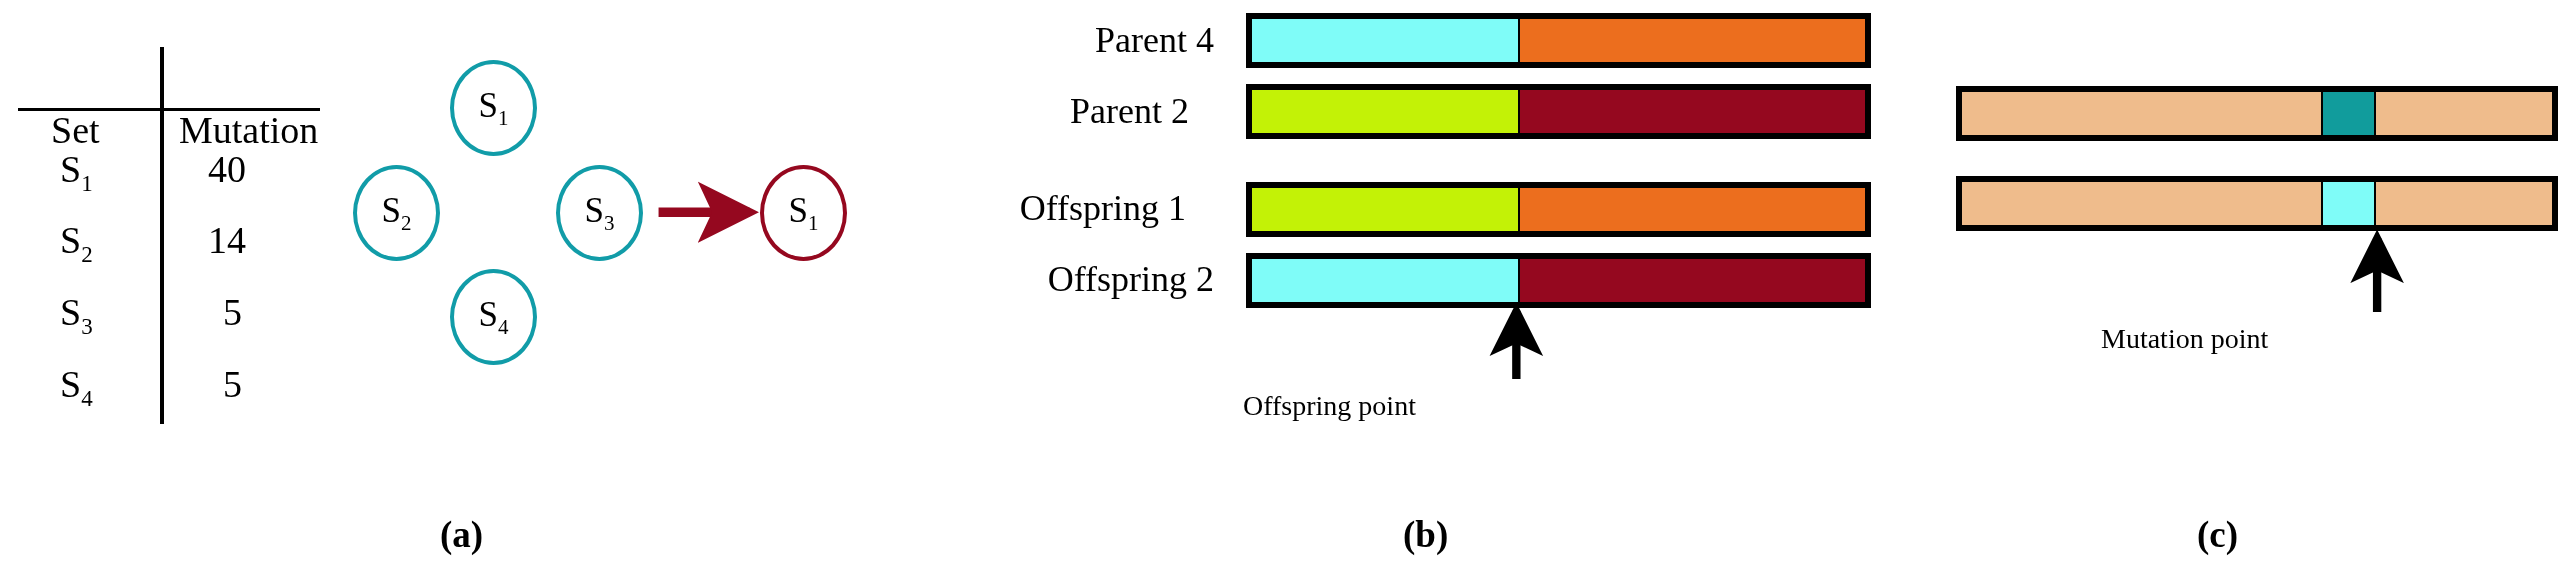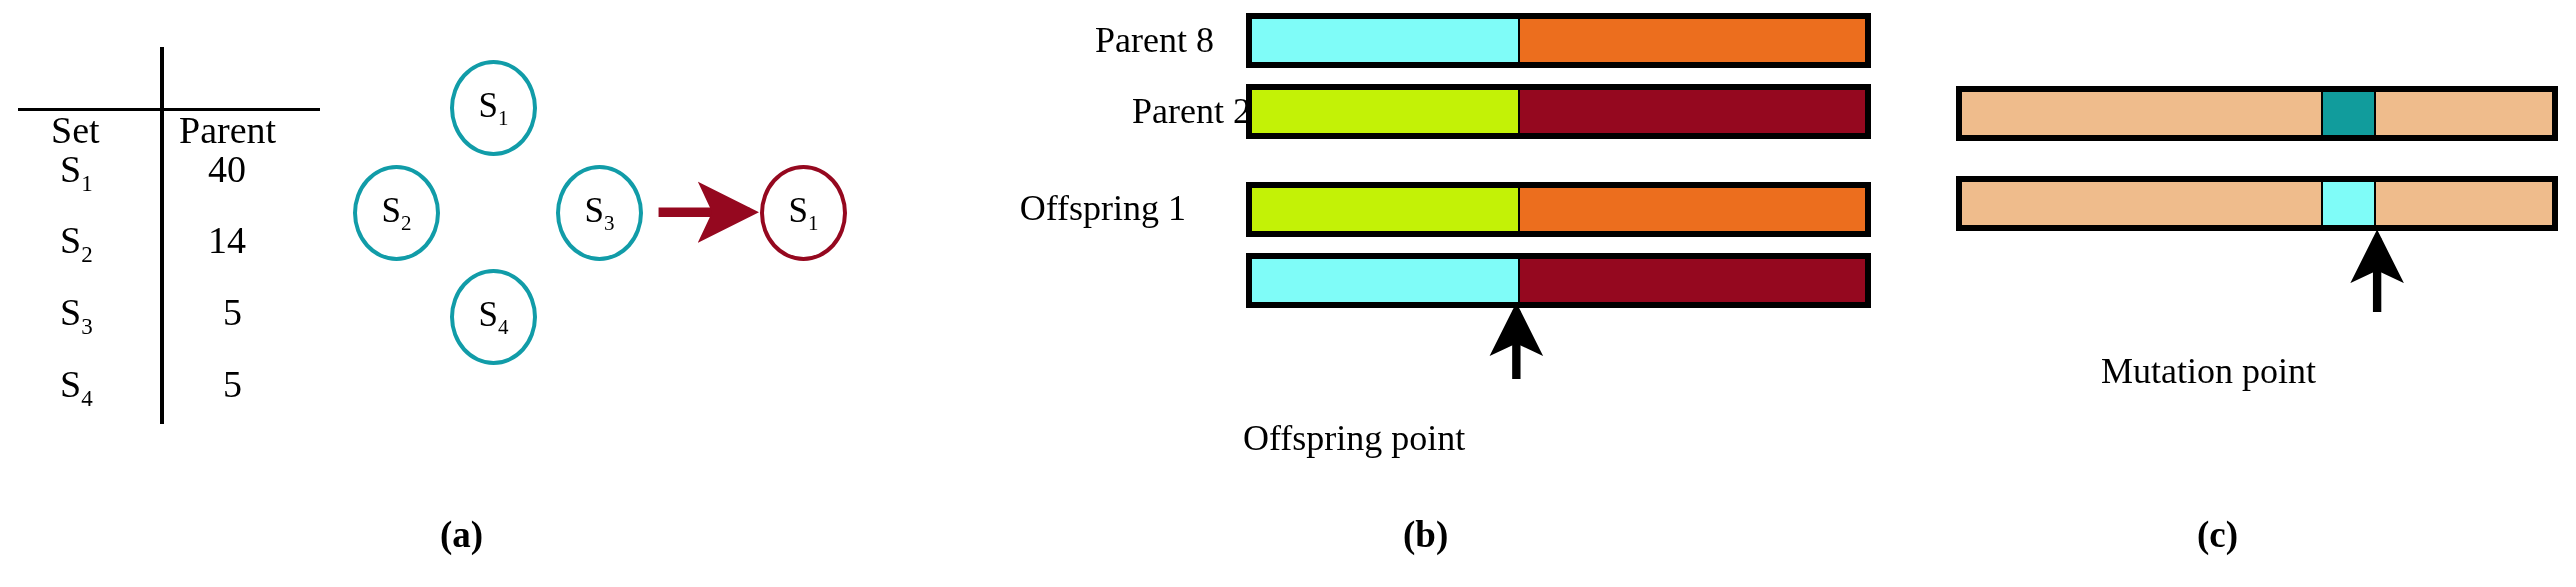--- a/index.html
+++ b/index.html
@@ -90,25 +90,24 @@
   }
   .gene {
     box-sizing: border-box;
     height: 100%;
     border: 1.8px solid #000000;
   }
 
   .callout-text {
     position: absolute;
     font-family: "Liberation Serif", "DejaVu Serif", serif;
-    font-size: 36px;
-    color: #000000;
-    white-space: nowrap;
-    line-height: 1;
-    margin-top: 28px;
+    font-size: 28px;
+    color: #000000;
+    white-space: nowrap;
+    line-height: 1;
   }
 
   .panel-caption {
     position: absolute;
     font-family: "Liberation Serif", "DejaVu Serif", serif;
     font-weight: bold;
     font-size: 37px;
     color: #000000;
     white-space: nowrap;
     line-height: 1;
@@ -125,21 +124,21 @@
 </style>
 </head>
 <body>
 
 <div id="figure">
 
   <div class="rule-h" style="left:18px; top:108px; width:302px;"></div>
   <div class="rule-v" style="left:160px; top:47px; width:3.6px; height:377px;"></div>
 
   <div class="tbl-cell tbl-head" style="left:51px; top:63px;">Set</div>
-  <div class="tbl-cell tbl-head" style="left:179px; top:63px;">Parent</div>
+  <div class="tbl-cell tbl-head" style="left:179px; top:63px;">Mutation</div>
 
   <div class="tbl-cell tbl-body" style="left:60px; top:150px;">
     <span>S</span><span class="tbl-sub">1</span>
   </div>
   <div class="tbl-cell tbl-body" style="left:208px; top:150px;">40</div>
 
   <div class="tbl-cell tbl-body" style="left:60px; top:221px;">
     <span>S</span><span class="tbl-sub">2</span>
   </div>
   <div class="tbl-cell tbl-body" style="left:208px; top:221px;">14</div>
@@ -167,23 +166,24 @@
   </div>
 
   <div class="node-circle" style="left:450px; top:269px; width:87px; height:96px; border:4.8px solid #119CA8;">
     <span><span>S</span><span class="sb">4</span></span>
   </div>
 
   <div class="node-circle" style="left:760px; top:165px; width:87px; height:96px; border:4.8px solid #95081F;">
     <span><span>S</span><span class="sb">1</span></span>
   </div>
 
-  <div class="row-label" style="left:987px; top:21.5px; width:227px;">Parent 8</div>
-  <div class="row-label" style="left:1024px; top:93px; width:227px;">Parent 2</div>
+  <div class="row-label" style="left:987px; top:21.5px; width:227px;">Parent 4</div>
+  <div class="row-label" style="left:962px; top:93px; width:227px;">Parent 2</div>
   <div class="row-label" style="left:959px; top:190px; width:227px;">Offspring 1</div>
+  <div class="row-label" style="left:987px; top:261px; width:227px;">Offspring 2</div>
 
   <div class="chromosome" style="left:1246px; top:13px; width:625px; height:55px;">
     <div class="gene" style="width:43.5%; background:#7FFCF8;"></div>
     <div class="gene" style="width:56.5%; background:#EC6E1E;"></div>
   </div>
 
   <div class="chromosome" style="left:1246px; top:84px; width:625px; height:55px;">
     <div class="gene" style="width:43.5%; background:#C3F206;"></div>
     <div class="gene" style="width:56.5%; background:#95081F;"></div>
   </div>

